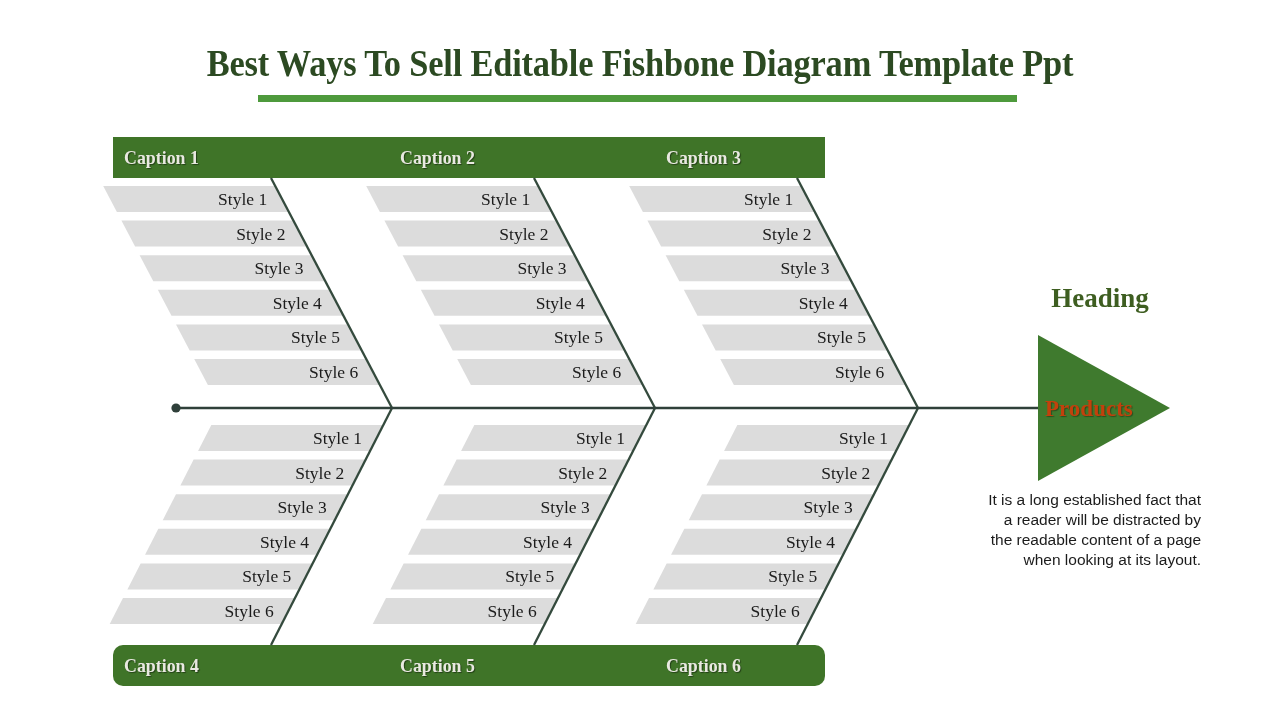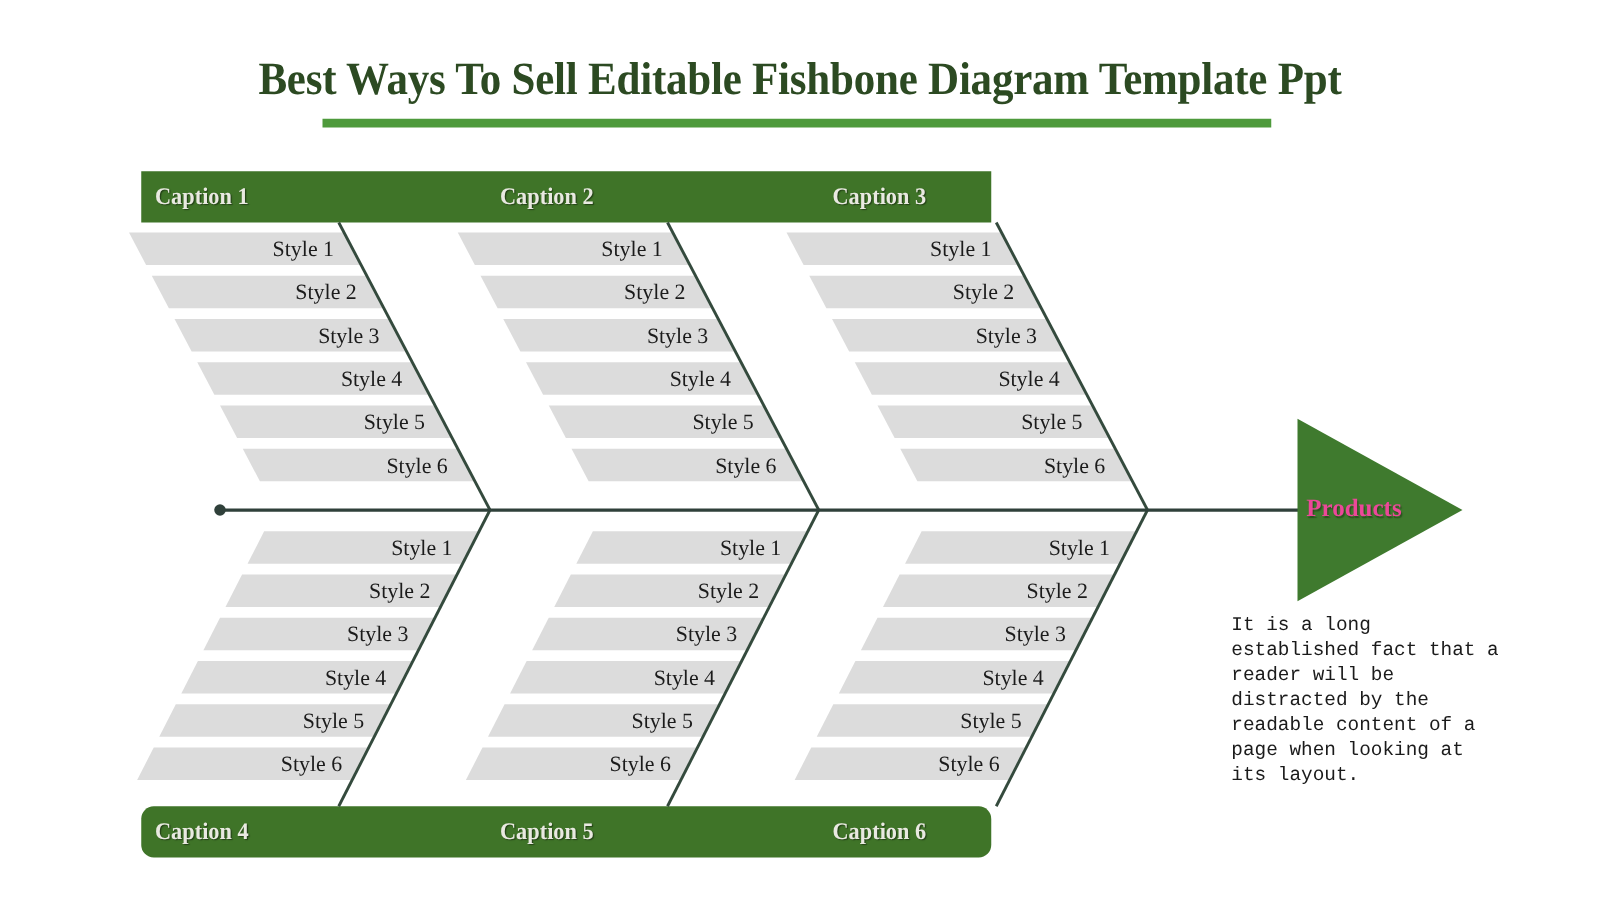--- a/index.html
+++ b/index.html
@@ -25,20 +25,21 @@
   }
   .title-rule{
     position:absolute;left:258px;top:95px;width:759px;height:7px;
     background:#4E9A3C;
   }
 
   
   .caption-bar{
     position:absolute;left:113px;width:680px;height:41px;
     background:#3F7428;
+    padding-left:32px;
   }
   .caption-bar.top{top:137px;}
   .caption-bar.bottom{top:645px;border-radius:10px;}
   .caption-bar .cap{
     position:absolute;top:0;height:41px;line-height:41px;
     font-family:"Liberation Serif",serif;
     font-weight:700;font-size:19px;
     color:#E9E9E1;
     text-shadow:1px 1px 1px rgba(0,0,0,.45);
     white-space:nowrap;
@@ -62,29 +63,29 @@
     text-align:center;
     font-family:"Liberation Serif",serif;
     font-weight:700;font-size:27px;
     color:#3E5E21;
     white-space:nowrap;
   }
   .products-label{
     position:absolute;left:1045px;top:396px;width:110px;
     text-align:left;
     font-family:"Liberation Serif",serif;
-    font-weight:700;font-size:20px;
-    color:#ec4899;
+    font-weight:700;font-size:23px;
+    color:#c2410c;
     text-shadow:1px 1px 1px rgba(0,0,0,.35);
     white-space:nowrap;
   }
   .blurb{
     position:absolute;left:985px;top:490px;width:216px;
-    text-align:left;
-    font-family:Liberation Mono, monospace;
+    text-align:right;
+    font-family:Liberation Sans, sans-serif;
     font-size:15.5px;
     line-height:20px;
     color:#1B1B1B;
   }
 </style>
 </head>
 <body>
 
 <div id="stage">
 
@@ -188,16 +189,17 @@
         <text x="888.0464135021097" y="444" text-anchor="end" class="bar-label">Style 1</text>
         <text x="870.3814345991561" y="478.6" text-anchor="end" class="bar-label">Style 2</text>
         <text x="852.7164556962025" y="513.2" text-anchor="end" class="bar-label">Style 3</text>
         <text x="835.051476793249" y="547.8" text-anchor="end" class="bar-label">Style 4</text>
         <text x="817.3864978902953" y="582.4" text-anchor="end" class="bar-label">Style 5</text>
         <text x="799.7215189873418" y="617" text-anchor="end" class="bar-label">Style 6</text>
       </g>
     <polygon points="1038,335 1038,481 1170,408" fill="#3F7A2E"></polygon>
   </svg>
 
+  <div class="heading">Heading</div>
   <div class="products-label">Products</div>
   <div class="blurb">It is a long established fact that a reader will be distracted by the readable content of a page when looking at its layout.</div>
 
 </div>
 
 </body></html>

